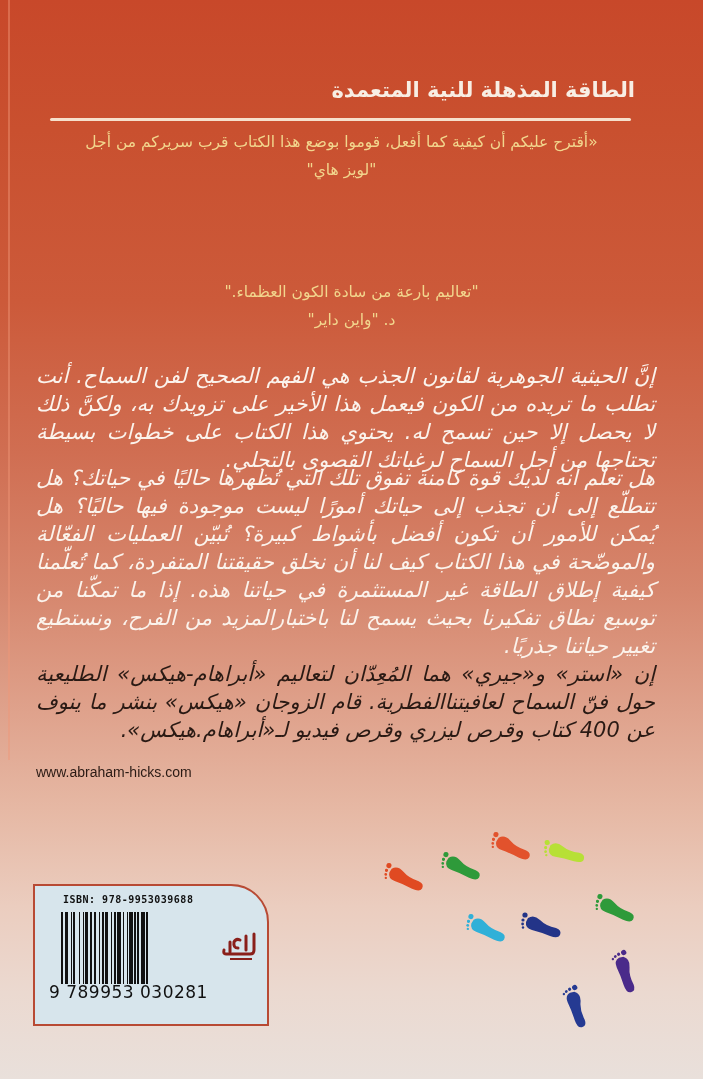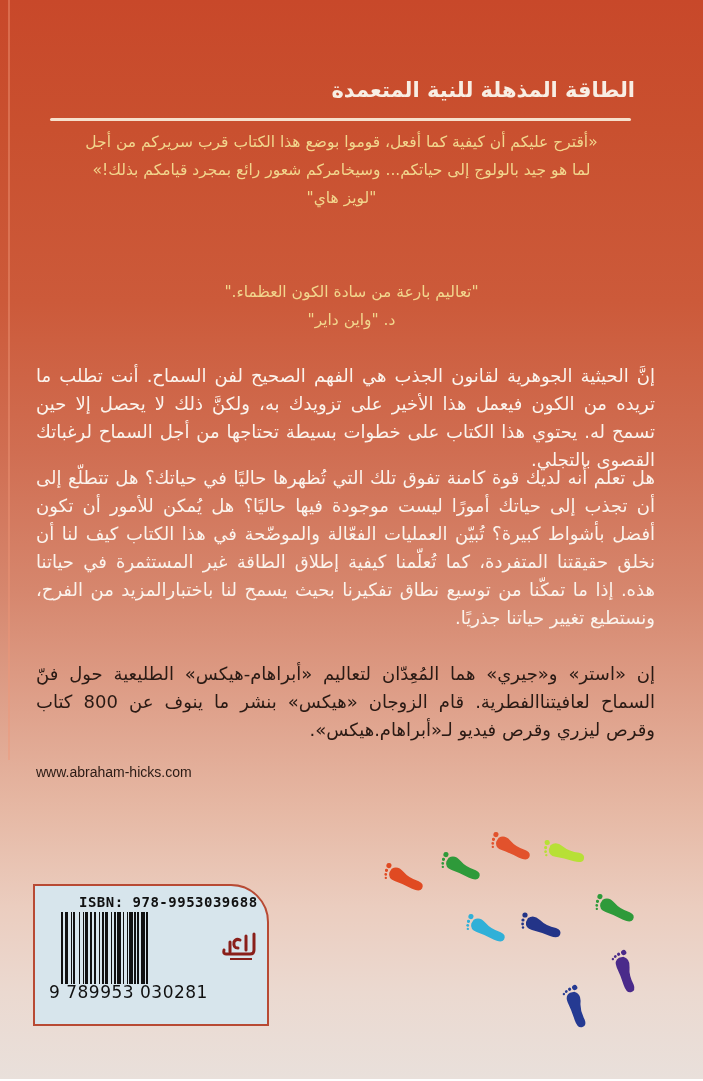--- a/index.html
+++ b/index.html
@@ -34,38 +34,38 @@
   }
   .quote1 p { margin: 0; }
   .quote1 .author { text-align: center; }
   .quote2 {
     position: absolute; left: 60px; right: 60px; top: 278px;
     direction: rtl; text-align: center; color: #f2d68d; font-size: 15.5px; line-height: 28px;
   }
   .quote2 p { margin: 0; }
   .body-text {
     position: absolute; left: 36px; right: 48px;
-    direction: rtl; text-align: justify; color: #fbf3ec; font-size: 18px; line-height: 28px;
+    direction: rtl; text-align: justify; color: #fbf3ec; font-size: 21px; line-height: 28px; font-style: italic;
   }
   .body-text p { margin: 0; }
   .para1 { top: 362px; }
   .para2 { top: 464px; }
   .para3 { top: 660px; color: #2a1a14; }
   .website {
     position: absolute; left: 36px; top: 764px; color: #2a1a14; font-size: 14px;
     font-family: "Liberation Sans", sans-serif;
   }
   .barcode-box {
     position: absolute; left: 33px; top: 884px; width: 232px; height: 138px;
     background: #d7e5ec; border: 2px solid #b84a34; border-top-right-radius: 38px;
     overflow: hidden;
   }
   .isbn-text {
     position: absolute; left: 28px; top: 8px; font-family: "DejaVu Sans Mono", monospace;
-    font-size: 14px; font-weight: bold; color: #111; letter-spacing: 0.5px; margin-left: 16px;
+    font-size: 10px; font-weight: bold; color: #111; letter-spacing: 0.5px;
   }
   .bars {
     position: absolute; left: 26px; top: 26px; width: 148px; height: 72px;
     display: flex; align-items: stretch; gap: 0;
   }
   .bars span { display: block; background: #111; height: 100%; }
   .bars i { display: block; height: 100%; }
   .isbn-digits {
     position: absolute; left: 14px; top: 96px; font-family: "DejaVu Sans", sans-serif;
     font-size: 17px; color: #111; letter-spacing: 0.5px;
@@ -84,37 +84,36 @@
 <body>
 
 <div class="cover">
   <div class="spine-edge"></div>
 
   <div class="title">الطاقة المذهلة للنية المتعمدة</div>
   <div class="title-rule"></div>
 
   <div class="quote1">
     <p>«أقترح عليكم أن كيفية كما أفعل، قوموا بوضع هذا الكتاب قرب سريركم من أجل</p>
-    <p>لما هو جيد بالولوج إلى حياتكم... وسيخامركم شعور رائع بمجرد قيامكم بذلك!»</p>
     <p class="author">"لويز هاي"</p>
   </div>
 
   <div class="quote2">
     <p>"تعاليم بارعة من سادة الكون العظماء."</p>
     <p>د. "واين داير"</p>
   </div>
 
   <div class="body-text para1">
     <p>إنَّ الحيثية الجوهرية لقانون الجذب هي الفهم الصحيح لفن السماح. أنت تطلب ما تريده من الكون فيعمل هذا الأخير على تزويدك به، ولكنَّ ذلك لا يحصل إلا حين تسمح له. يحتوي هذا الكتاب على خطوات بسيطة تحتاجها من أجل السماح لرغباتك القصوى بالتجلي.</p>
   </div>
   <div class="body-text para2">
     <p>هل تعلم أنه لديك قوة كامنة تفوق تلك التي تُظهرها حاليًا في حياتك؟ هل تتطلّع إلى أن تجذب إلى حياتك أمورًا ليست موجودة فيها حاليًا؟ هل يُمكن للأمور أن تكون أفضل بأشواط كبيرة؟ تُبيّن العمليات الفعّالة والموضّحة في هذا الكتاب كيف لنا أن نخلق حقيقتنا المتفردة، كما تُعلّمنا كيفية إطلاق الطاقة غير المستثمرة في حياتنا هذه. إذا ما تمكّنا من توسيع نطاق تفكيرنا بحيث يسمح لنا باختبارالمزيد من الفرح، ونستطيع تغيير حياتنا جذريًا.</p>
   </div>
   <div class="body-text para3">
-    <p>إن «استر» و«جيري» هما المُعِدّان لتعاليم «أبراهام-هيكس» الطليعية حول فنّ السماح لعافيتناالفطرية. قام الزوجان «هيكس» بنشر ما ينوف عن 800 كتاب وقرص ليزري وقرص فيديو لـ«أبراهام.هيكس».</p>
+    <p>إن «استر» و«جيري» هما المُعِدّان لتعاليم «أبراهام-هيكس» الطليعية حول فنّ السماح لعافيتناالفطرية. قام الزوجان «هيكس» بنشر ما ينوف عن 400 كتاب وقرص ليزري وقرص فيديو لـ«أبراهام.هيكس».</p>
   </div>
 
   <div class="website">www.abraham-hicks.com</div>
 
   <div id="footprints">
       <svg class="footprint" width="44" height="30" viewBox="0 0 44 30" style="left: 383px; top: 862px; transform: rotate(5deg);">
         <path d="M8 8 Q14 4 20 10 Q26 16 36 18 Q42 20 40 25 Q38 29 30 26 Q20 22 12 20 Q5 18 6 12 Z" fill="#e04a22"></path>
         <circle cx="5" cy="5" r="2.6" fill="#e04a22"></circle>
         <circle cx="3" cy="10" r="1.6" fill="#e04a22"></circle>
         <circle cx="2.6" cy="14" r="1.4" fill="#e04a22"></circle>

